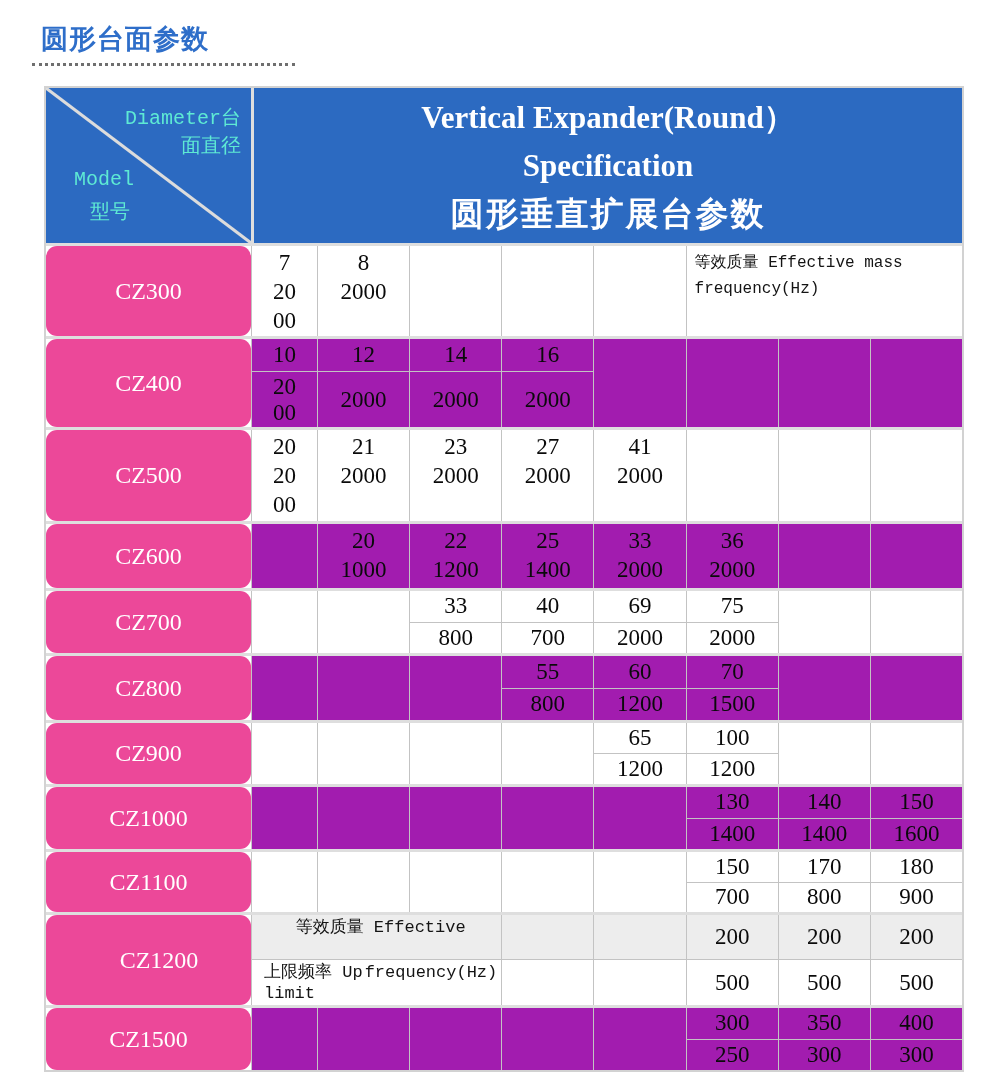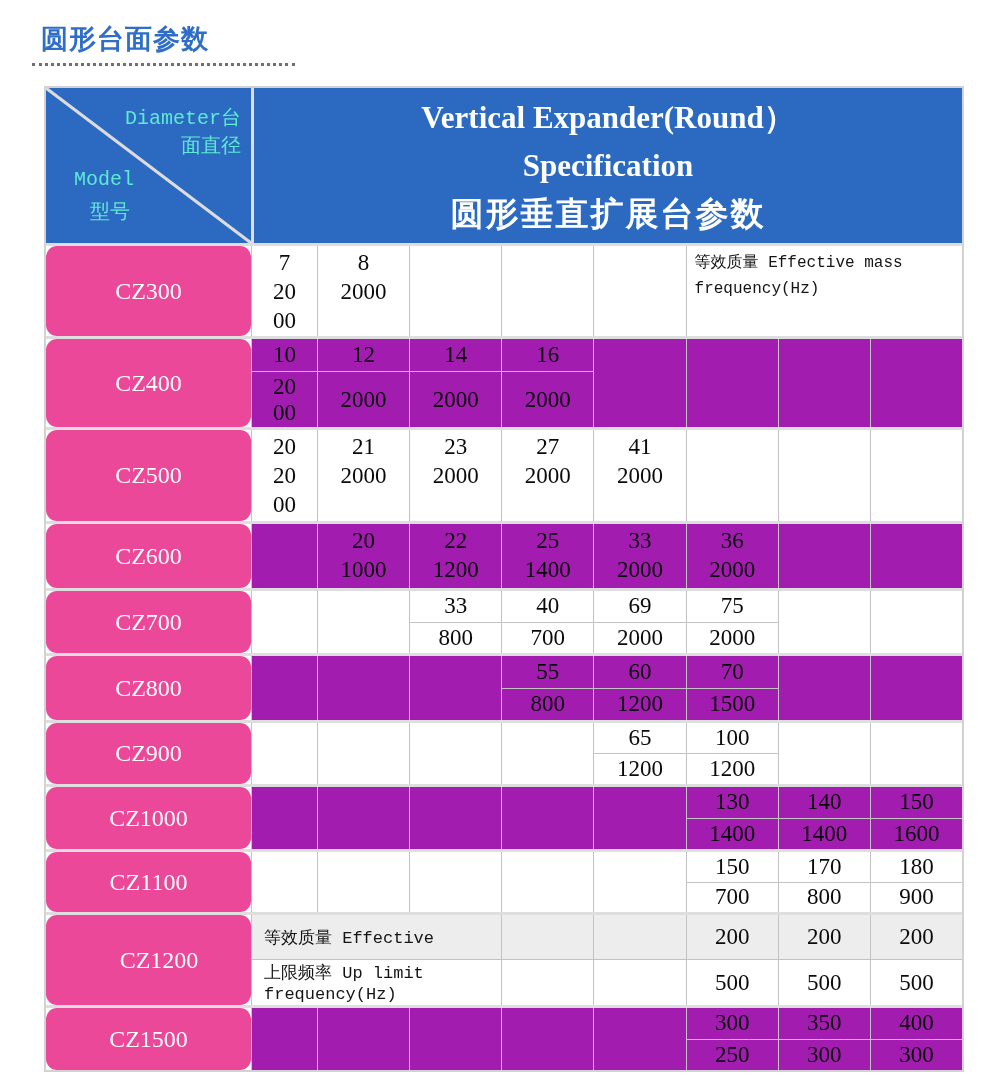--- a/index.html
+++ b/index.html
@@ -53,21 +53,21 @@
                 line-height:26px;min-height:0;}
   .sc .t{border-bottom:1px solid #c3c3c3;}
   .sc.nar .t,.sc.nar .b{padding:0 16px;word-break:break-all;text-align:center;}
   .topfix .sc .t{flex:0 0 32px;}
 
   
   .note{grid-column:7/10;font-family:"Liberation Mono","DejaVu Sans Mono",monospace;
         font-size:16px;line-height:26px;color:#141414;padding:4px 4px 0 8px;}
   .note12{grid-column:2/5;font-family:"Liberation Mono","DejaVu Sans Mono",monospace;
           font-size:17px;line-height:21px;color:#141414;padding:2px 4px 0 12px;
-          display:flex;flex-direction:column;justify-content:center;}
+          display:flex;flex-direction:row;justify-content:center;}
 
   
   .r12{grid-template-rows:1fr 1fr;}
   .r12 .model{grid-row:1/3;padding-left:21px;}
   .r12 .top{background:#ededed;border-bottom:1px solid #c3c3c3;}
   .r12 .bot{background:#ffffff;}
 </style>
 </head>
 <body>
 

